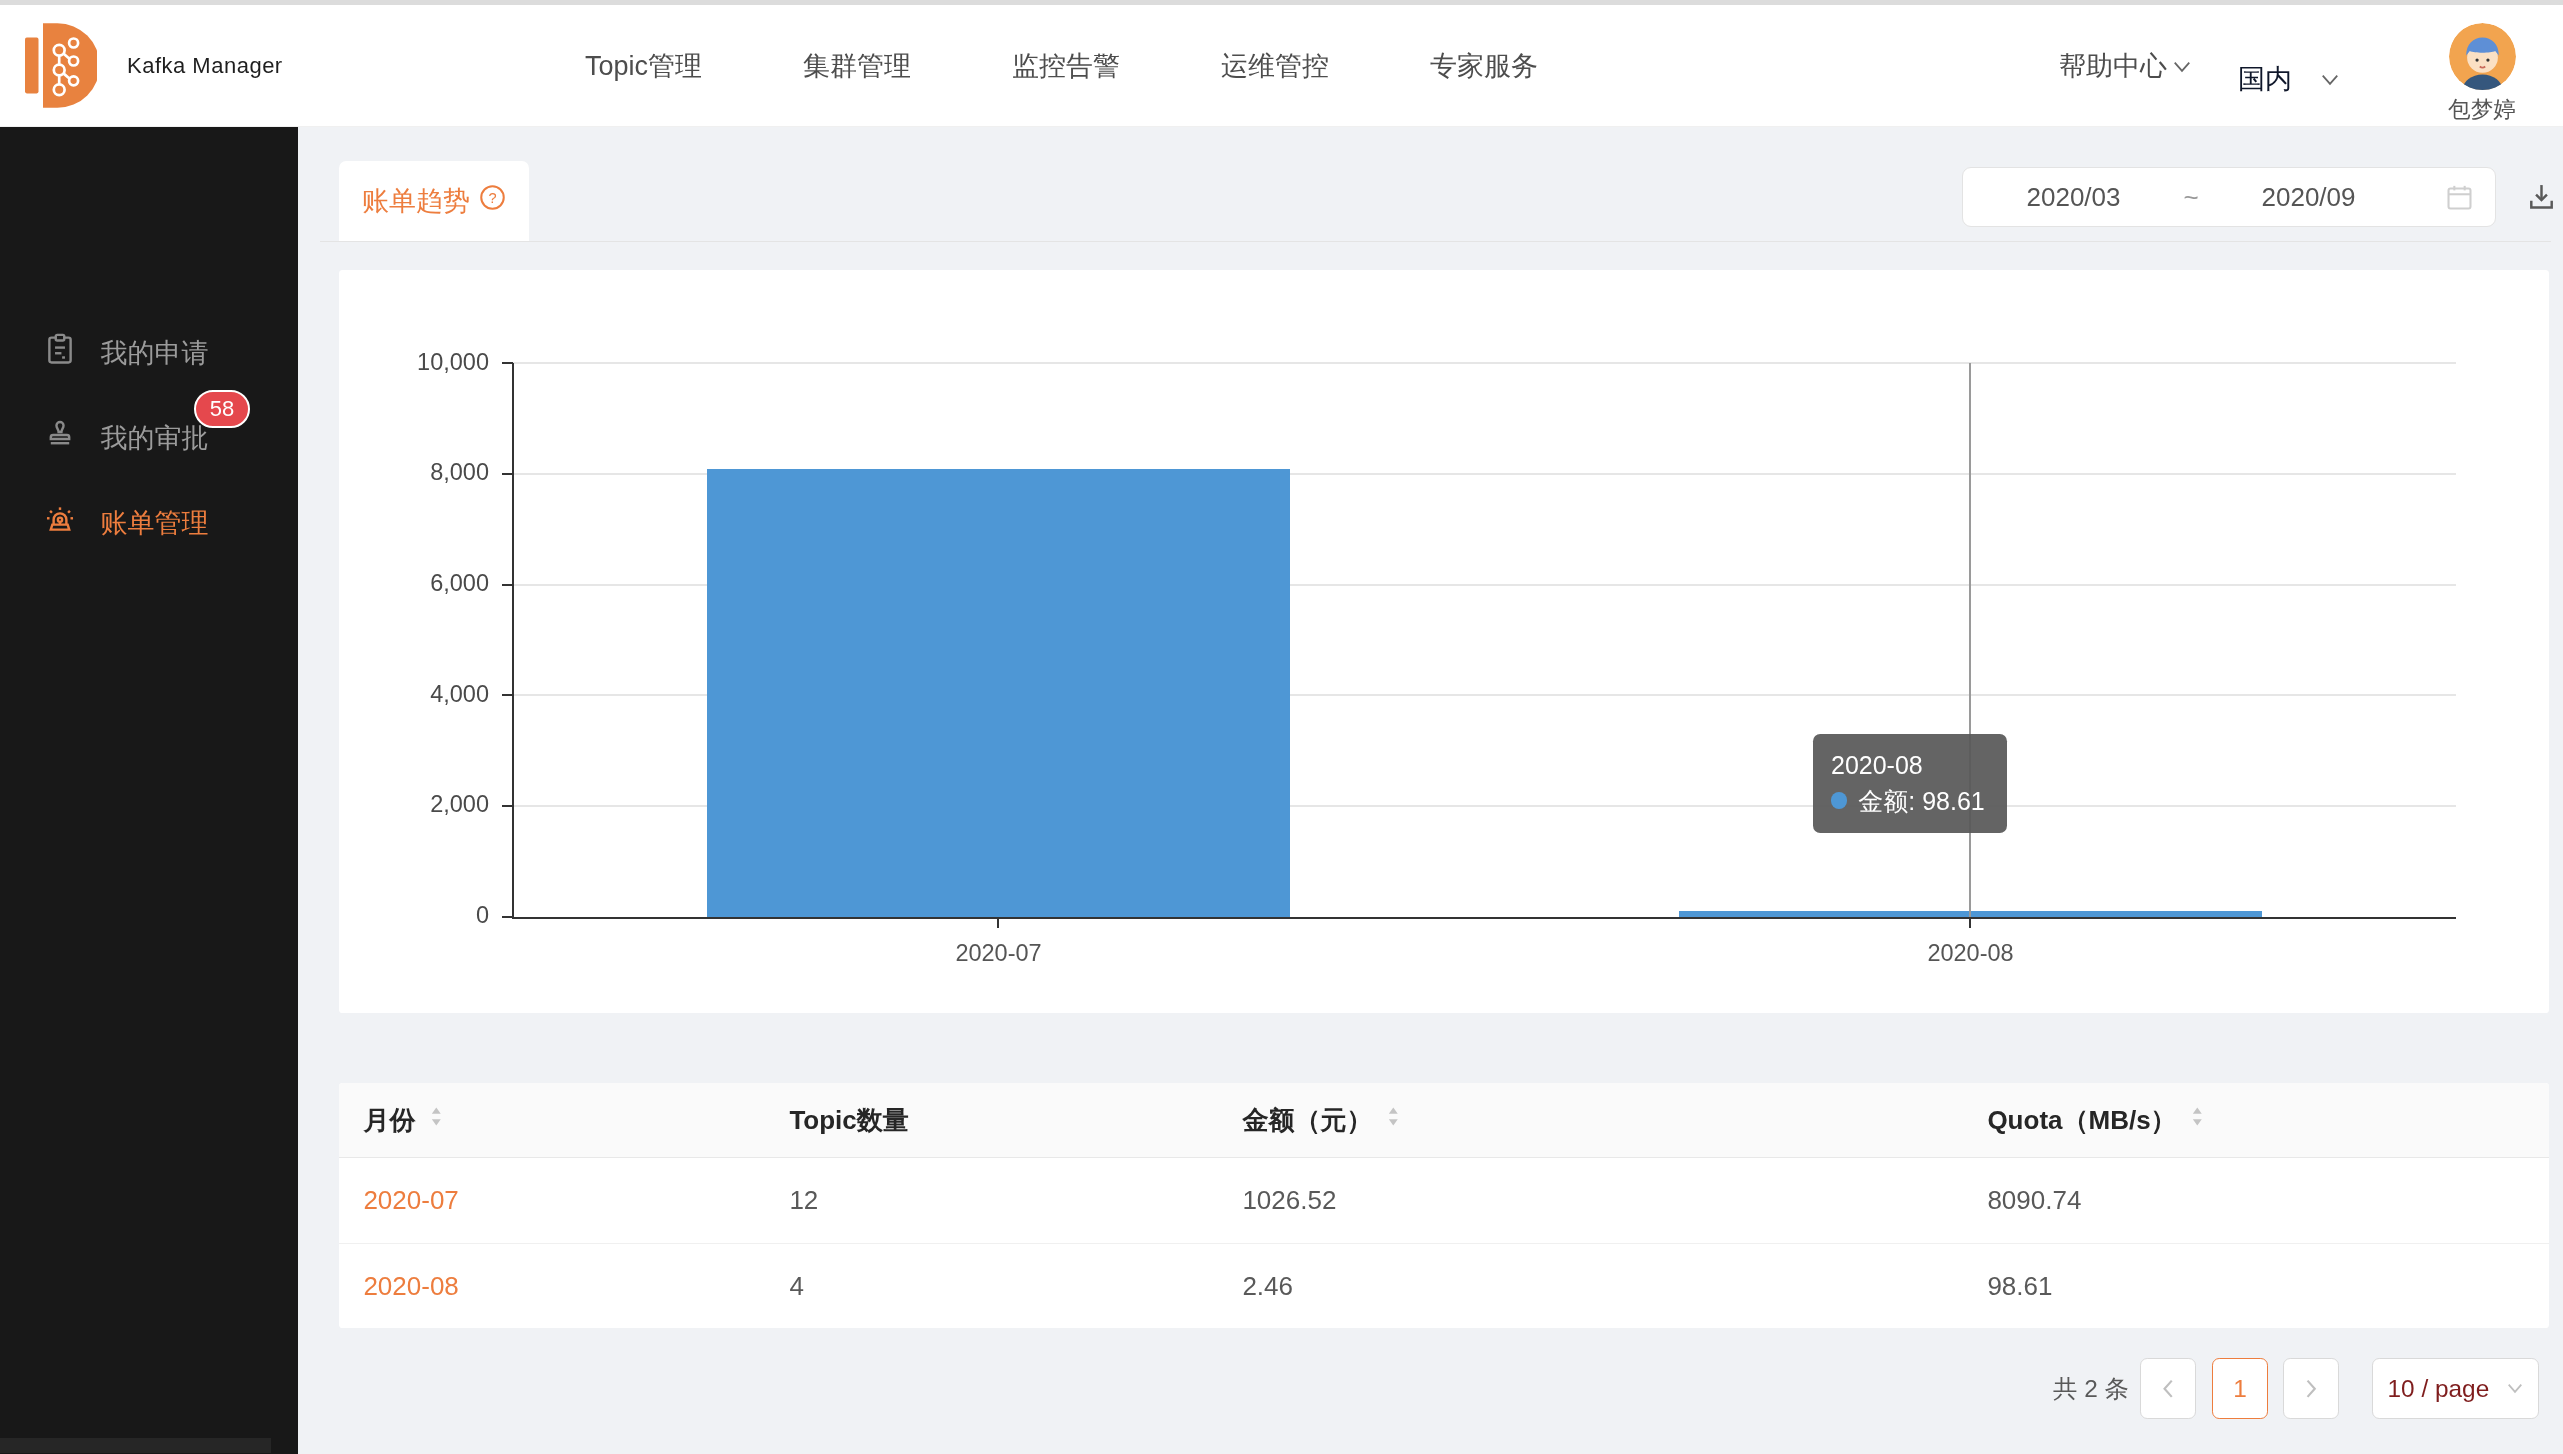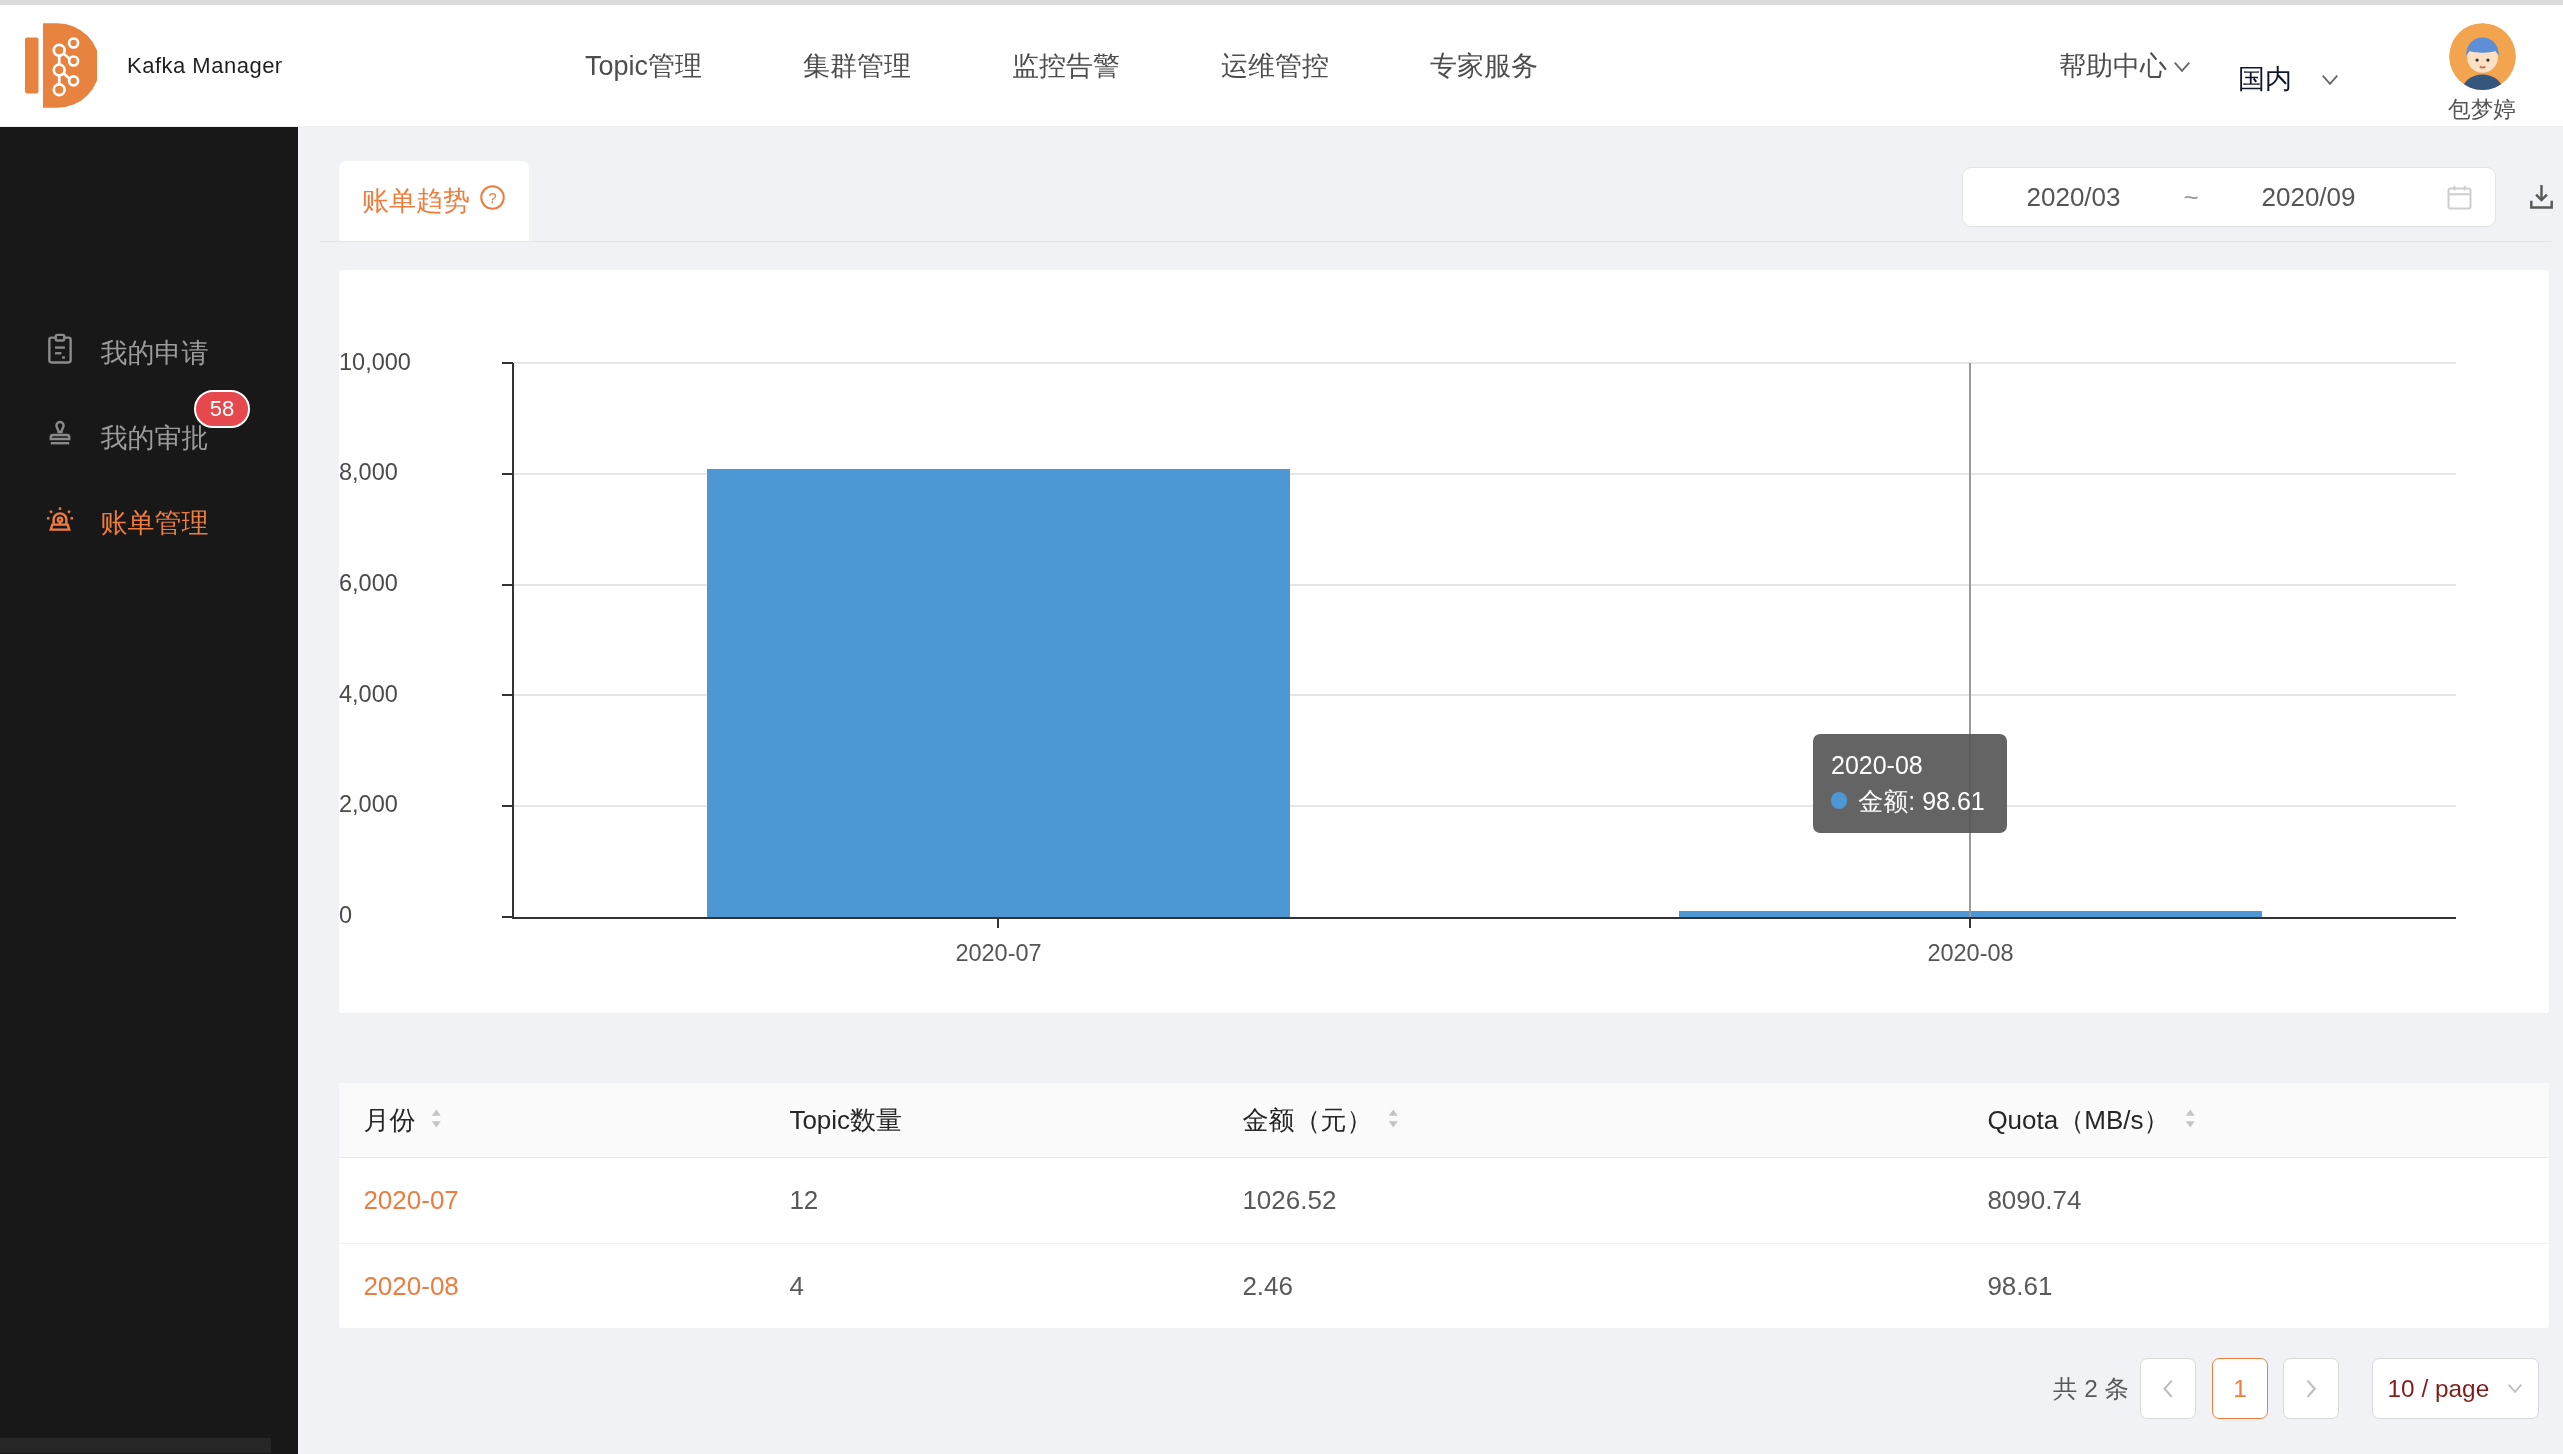--- a/index.html
+++ b/index.html
@@ -49,35 +49,35 @@
   .dl-btn { position:absolute; left:2227px; top:54px; width:33px; height:34px; cursor:pointer; }
 
   .card { position:absolute; background:#fff; border-radius:3.6px; }
   .chart-card { left:41px; top:143px; width:2210px; height:743px; }
   #chart { position:absolute; inset:0; font-size:23.5px; color:#4a4a4a; }
   #chart .gridline { position:absolute; height:1.8px; background:#E6E6E6; }
   #chart .yaxis  { position:absolute; width:1.8px; background:#333; }
   #chart .xaxis  { position:absolute; height:1.8px; background:#333; }
   #chart .ytick  { position:absolute; width:11px; height:1.8px; background:#333; }
   #chart .xtick  { position:absolute; width:1.8px; height:11px; background:#333; }
-  #chart .ylabel { position:absolute; text-align:left; }
+  #chart .ylabel { position:absolute; text-align:right; }
   #chart .xlabel { position:absolute; width:217px; text-align:center; color:#555; }
   #chart .bar    { position:absolute; }
   #chart .crosshair { position:absolute; width:1.8px; background:#9A9A9A; }
   .chart-tooltip { position:absolute; left:1474px; top:464px; background:rgba(88,88,88,.93);
                    border-radius:7.2px; padding:12.6px 22px 14.5px 18px; color:#fff; font-size:25px;
                    line-height:36px; z-index:3; white-space:nowrap; }
   .tt-row { display:flex; align-items:center; gap:11px; }
   .tt-dot { width:16.3px; height:16.3px; border-radius:50%; background:#4E97D5; display:inline-block; }
 
   
   .table-card { left:41px; top:956px; width:2210px; height:245px; overflow:hidden; }
   .t-head, .t-row { display:grid; grid-template-columns:426px 453px 745px 1fr; padding-left:24.4px; align-items:center; }
   .t-head { height:75px; background:#FAFAFA; border-bottom:0.9px solid #E8E8E8; font-size:26px; color:#262626; }
-  .t-head .th { display:flex; align-items:flex-end; gap:14.5px; cursor:pointer; }
+  .t-head .th { display:flex; align-items:center; gap:14.5px; cursor:pointer;font-weight:bold; }
   .t-row { height:85px; font-size:26px; color:#595959; }
   .t-row + .t-row { border-top:0.9px solid #F0F0F0; }
   .t-row .month-link { color:#ED7D3E; cursor:pointer; }
 
   
   .pg-total { position:absolute; left:1755px; top:1231px; height:61px; display:flex; align-items:center;
               font-size:24.4px; color:#595959; }
   .pg-btn { position:absolute; top:1231px; width:56px; height:61px; background:#fff;
             border:1.8px solid #D9D9D9; border-radius:7.2px; display:flex; align-items:center;
             justify-content:center; font-size:24.4px; color:#BFBFBF; cursor:pointer; }

